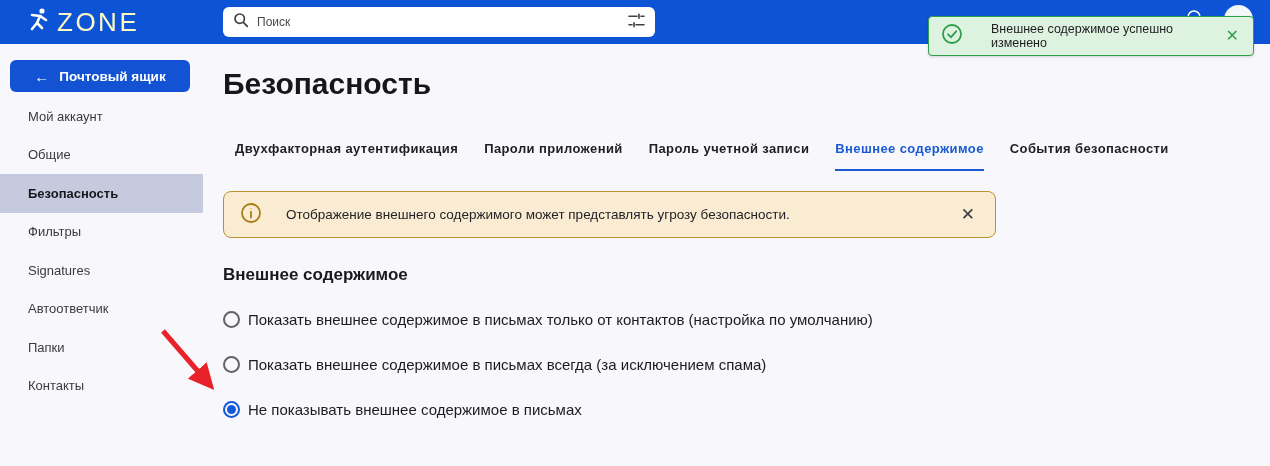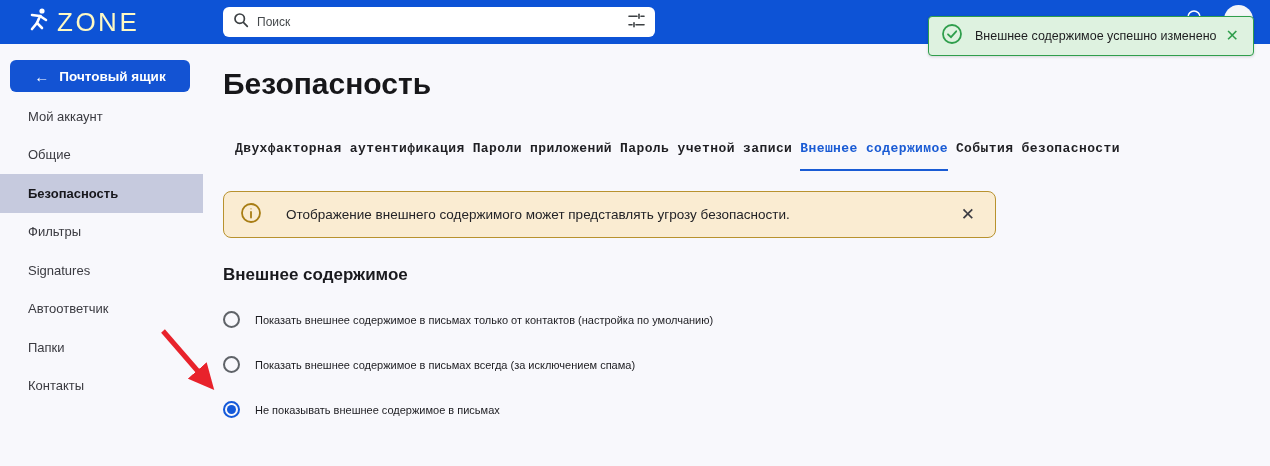--- a/index.html
+++ b/index.html
@@ -39,20 +39,21 @@
     position: absolute; left: 1224px; top: 5px; width: 29px; height: 29px;
     border-radius: 50%; background: #f4f6f8;
   }
 
   
   .toast {
     position: absolute; left: 928px; top: 16px; width: 326px; height: 40px;
     background: #def2e0; border: 1px solid #2f9e4c; border-radius: 4px;
     display: flex; align-items: center; padding: 0 12px; z-index: 20;
     box-shadow: 0 1px 3px rgba(0,0,0,0.15);
+    gap: 16px;
   }
   .toast-text { font-size: 12.5px; color: #1d1d1f; margin-left: 12px; flex: 1; }
   .toast-close {
     color: #2f9e4c; font-size: 16px; font-weight: 700; cursor: pointer;
     line-height: 1; padding: 2px;
   }
 
   
   .sidebar { position: absolute; left: 0; top: 44px; width: 203px; }
   .back-btn {
@@ -67,21 +68,21 @@
   .side-item {
     height: 38.5px; display: flex; align-items: center; padding-left: 28px;
     font-size: 13px; color: #3a3a40; cursor: pointer;
   }
   .side-item.selected { background: #c6cade; font-weight: 700; color: #17171c; }
 
   
   .main { position: absolute; left: 223px; top: 44px; width: 1047px; }
   .page-title { font-size: 30px; line-height: 36px; font-weight: 700; color: #17171a; margin-top: 22px; }
 
-  .tabs { margin-top: 39px; margin-left: 12px; display: flex; gap: 8px; font-family: Liberation Mono, monospace; }
+  .tabs { margin-top: 39px; margin-left: 12px; display: flex; gap: 26px; }
   .tab {
     font-size: 13px; font-weight: 700; letter-spacing: 0.4px; color: #1f1f23;
     padding-bottom: 13px; border-bottom: 2px solid transparent; cursor: pointer;
     white-space: nowrap;
   }
   .tab.active { color: #1a5bd4; border-bottom-color: #1a5bd4; }
 
   .banner {
     margin-top: 20px; width: 773px; min-height: 47px;
     background: #faecd2; border: 1px solid #b8922e; border-radius: 8px;
@@ -97,21 +98,21 @@
   .radio-group { margin-top: 26px; }
   .radio-row { display: flex; align-items: center; margin-bottom: 28px; cursor: pointer; }
   .radio-circle {
     width: 17px; height: 17px; border-radius: 50%;
     border: 2px solid #5f6368; flex: none;
     display: flex; align-items: center; justify-content: center;
   }
   .radio-row.checked .radio-circle { border-color: #1459d9; }
   .radio-dot { width: 9px; height: 9px; border-radius: 50%; background: transparent; }
   .radio-row.checked .radio-dot { background: #1459d9; }
-  .radio-label { margin-left: 15px; font-size: 11px; color: #1c1c20; }
+  .radio-label { margin-left: 8px; font-size: 15px; color: #1c1c20; }
 
   
   .arrow-overlay { position: absolute; left: 0; top: 0; z-index: 30; pointer-events: none; }
 </style>
 </head>
 <body>
 
 <div class="topbar">
   <div class="logo">
     <span>

